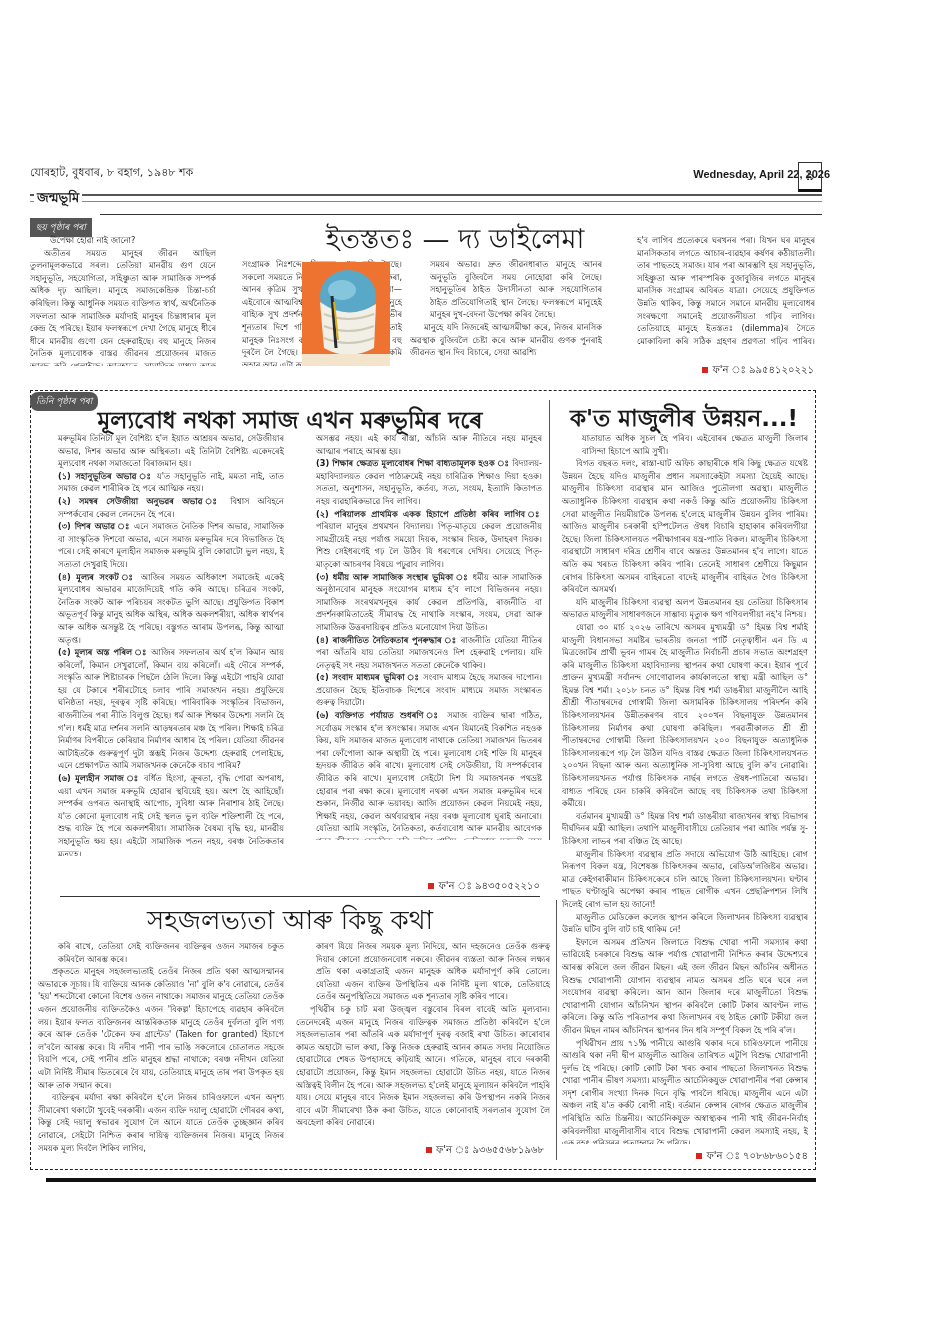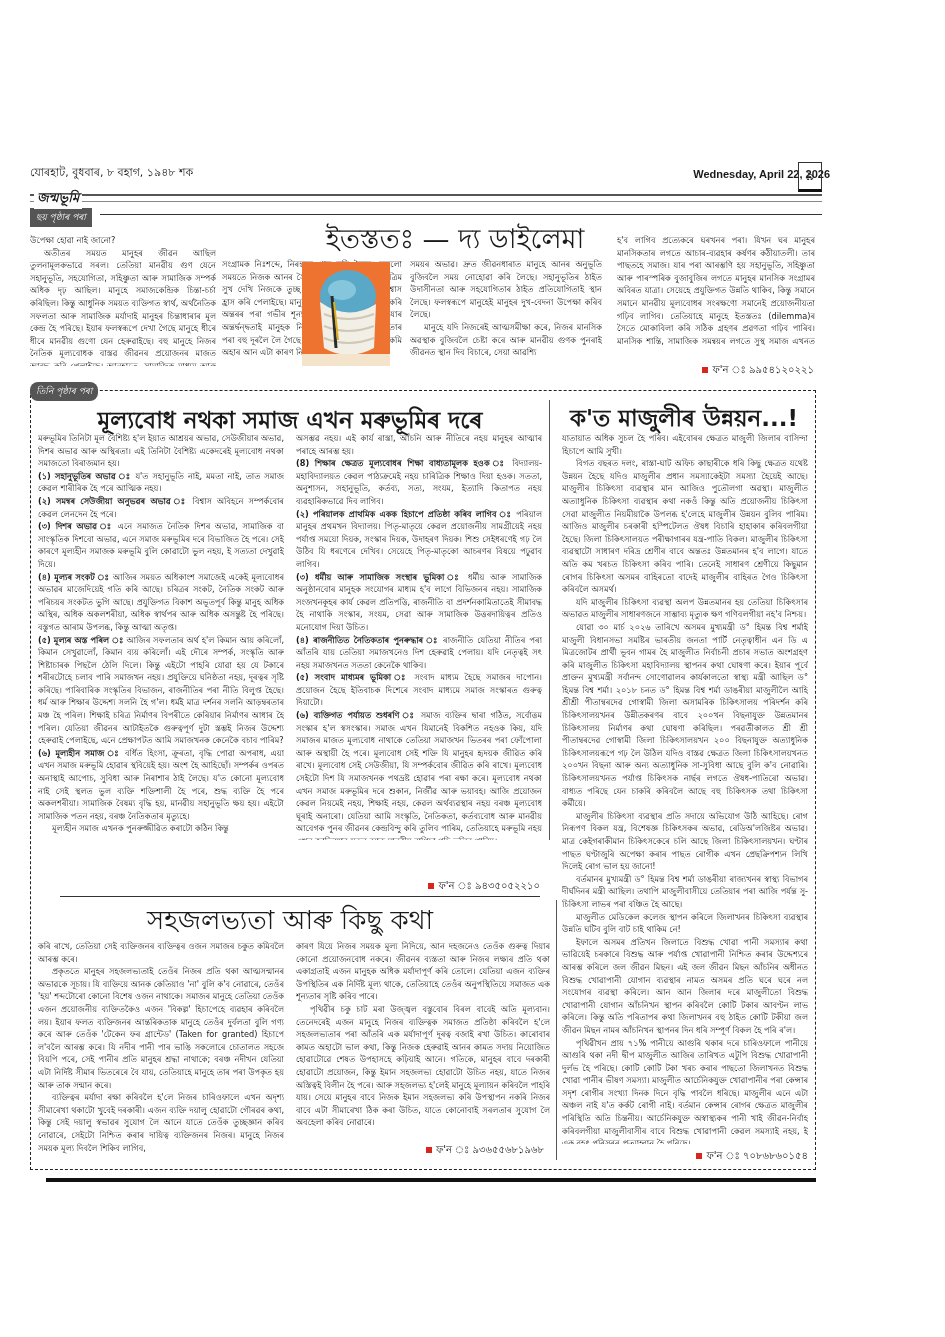--- a/index.html
+++ b/index.html
@@ -3,27 +3,27 @@
 <meta charset="utf-8">
 <style>
   html, body { margin:0; padding:0; background:#ffffff; }
   body { width:945px; height:1337px; position:relative; overflow:hidden;
          font-family:"DejaVu Serif", serif; color:#1a1a1a; }
   .abs { position:absolute; }
   .hdr-left { left:30px; top:164px; font-size:11px; font-family:"DejaVu Sans", sans-serif; }
   .hdr-right { right:115px; top:168px; font-size:11px; font-weight:bold; font-family:"Liberation Sans", sans-serif; }
   .pagebox { left:798px; top:162px; width:22px; height:26px; border:1px solid #333; border-bottom:3px solid #111;
              font-size:14px; text-align:center; line-height:24px; font-family:"DejaVu Sans", sans-serif; }
-  .masthead { left:34px; top:188px; font-size:13px; font-weight:bold; font-style:italic; font-family:"DejaVu Sans", sans-serif; background:#fff; padding:0 3px; z-index:2;text-align:right; }
+  .masthead { left:34px; top:188px; font-size:13px; font-weight:bold; font-family:"DejaVu Sans", sans-serif; background:#fff; padding:0 3px; z-index:2;text-align:right; }
   .rule-double { left:30px; top:194px; width:792px; height:5px; border-top:2px solid #555; border-bottom:1px solid #888; }
-  .tag { background:#555; color:#fff; font-size:9px; padding:2px 6px; font-style:italic; font-family:"DejaVu Sans", sans-serif; }
+  .tag { background:#555; color:#fff; font-size:9px; padding:2px 6px; font-style:italic; font-family:"DejaVu Sans", sans-serif;margin-top:10px; }
   .rule { background:#333; height:1px; }
   .body-text { font-size:8.2px; line-height:12.6px; text-align:justify; overflow:hidden; font-family:"DejaVu Sans", sans-serif; }
   .body-text p { margin:0; text-indent:14px; }
-  .body-text p.noind { text-indent:0; }
+  .body-text p.noind { text-indent:0;margin-left:20px; }
   .body-text b { font-weight:bold; }
   .headline { font-family:"DejaVu Sans", sans-serif; text-align:center; white-space:nowrap; }
   .phone { font-size:10px; font-family:"DejaVu Sans", sans-serif; text-align:right; }
   .phone .sq { display:inline-block; width:6px; height:6px; background:#d9261c; margin-right:4px; vertical-align:middle; }
   .dashbox { border:1.5px dashed #222; }
   .vline { width:1px; background:#555; }
   .thick { height:4px; background:#111; }
   .illus { overflow:hidden; background:#ee6a2c; }
 </style>
 </head>
@@ -87,23 +87,23 @@
   <p class="noind"><b>(২) সমন্বৰ সেউজীয়া অনুভৱৰ অভাৱ ঃ</b> <span>বিশ্বাস অবিহনে সম্পৰ্কবোৰ কেৱল লেনদেন হৈ পৰে।</span></p>
   <p class="noind"><b>(৩) দিশৰ অভাৱ ঃ</b> <span>এনে সমাজত নৈতিক দিশৰ অভাৱ, সামাজিক বা সাংস্কৃতিক দিশবো অভাৱ, এনে সমাজ মৰুভূমিৰ দৰে বিভাজিত হৈ পৰে। সেই কাৰণে মূল্যহীন সমাজক মৰুভূমি বুলি কোৱাটো ভুল নহয়, ই সত্যতা দেখুৱাই দিয়ে।</span></p>
   <p class="noind"><b>(৪) মূল্যৰ সংকট ঃ</b> <span>আজিৰ সময়ত অধিকাংশ সমাজেই একেই মূল্যবোধৰ অভাৱৰ মাজেদিয়েই গতি কৰি আছে। চৰিত্ৰৰ সংকট, নৈতিক সংকট আৰু পৰিচয়ৰ সংকটত ভুগি আছে। প্ৰযুক্তিগত বিকাশ অভূতপূৰ্ব কিন্তু মানুহ অধিক অস্থিৰ, অধিক অকলশৰীয়া, অধিক স্বাৰ্থপৰ আৰু অধিক অসন্তুষ্ট হৈ পৰিছে। বস্তুগত আৰাম উপলব্ধ, কিন্তু আত্মা অতৃপ্ত।</span></p>
   <p class="noind"><b>(৫) মূল্যৰ অস্ত পৰিল ঃ</b> <span>আজিৰ সফলতাৰ অৰ্থ হ'ল কিমান আয় কৰিলোঁ, কিমান সেখুৱালোঁ, কিমান ব্যয় কৰিলোঁ। এই দৌৰে সম্পৰ্ক, সংস্কৃতি আৰু শিষ্টাচাৰক পিছলৈ ঠেলি দিলে। কিন্তু এইটো পাহৰি যোৱা হয় যে টকাৰে শৰীৰটোহে চলাব পাৰি সমাজখন নহয়। প্ৰযুক্তিয়ে ঘনিষ্ঠতা নহয়, দূৰত্বৰ সৃষ্টি কৰিছে। পাৰিবাৰিক সংস্কৃতিৰ বিভাজন, ৰাজনীতিৰ পৰা নীতি বিলুপ্ত হৈছে। ধৰ্ম আৰু শিক্ষাৰ উদ্দেশ্য সলনি হৈ গ'ল। ধৰ্মই মাত্ৰ দৰ্শনৰ সলনি আড়ম্বৰতাৰ মঞ্চ হৈ পৰিল। শিক্ষাই চৰিত্ৰ নিৰ্মাণৰ বিপৰীতে কেৰিয়াৰ নিৰ্মাণৰ আধাৰ হৈ পৰিল। যেতিয়া জীৱনৰ আটাইতকৈ গুৰুত্বপূৰ্ণ দুটা স্তম্ভই নিজৰ উদ্দেশ্য হেৰুৱাই পেলাইছে, এনে প্ৰেক্ষাপটত আমি সমাজখনক কেনেকৈ বচাব পাৰিম?</span></p>
   <p class="noind"><b>(৬) মূল্যহীন সমাজ ঃ</b> <span>বৰ্ধিত হিংসা, ক্ৰূৰতা, বৃদ্ধি পোৱা অপৰাধ, এয়া এখন সমাজ মৰুভূমি হোৱাৰ স্থবিয়েই হয়। অংশ হৈ আহিছোঁ। সম্পৰ্কৰ ওপৰত অনাস্থাই আপোচ, সুবিধা আৰু নিৰাশাৰ ঠাই লৈছে। য'ত কোনো মূল্যবোধ নাই সেই স্থলত ভুল ব্যক্তি শক্তিশালী হৈ পৰে, শুদ্ধ ব্যক্তি হৈ পৰে অকলশৰীয়া। সামাজিক বৈষম্য বৃদ্ধি হয়, মানৱীয় সহানুভূতি ক্ষয় হয়। এইটো সামাজিক পতন নহয়, বৰঞ্চ নৈতিকতাৰ মৃত্যুহে।</span></p>
   <p><span>মূল্যহীন সমাজ এখনক পুনৰুজ্জীৱিত কৰাটো কঠিন কিন্তু</span></p>
 </div>
 
 <div class="abs body-text" style="left:296px;top:432px;width:246px;height:408px;">
   <p class="noind"><b></b><span>অসম্ভৱ নহয়। এই কাৰ্য ৰাস্তা, আঁচনি আৰু নীতিৰে নহয় মানুহৰ আত্মাৰ পৰাহে আৰম্ভ হয়।</span></p>
-  <p class="noind"><b>(8) শিক্ষাৰ ক্ষেত্ৰত মূল্যবোধৰ শিক্ষা বাধ্যতামূলক হওক ঃ</b> <span>বিদ্যালয়-মহাবিদ্যালয়ত কেৱল পাঠ্যক্ৰমেই নহয় চাৰিত্ৰিক শিক্ষাও দিয়া হওক। সততা, অনুশাসন, সহানুভূতি, কৰ্তব্য, সত্য, সংযম, ইত্যাদি কিতাপত নহয় ব্যৱহাৰিকভাৱে দিব লাগিব।</span></p>
+  <p class="noind"><b>(3) শিক্ষাৰ ক্ষেত্ৰত মূল্যবোধৰ শিক্ষা বাধ্যতামূলক হওক ঃ</b> <span>বিদ্যালয়-মহাবিদ্যালয়ত কেৱল পাঠ্যক্ৰমেই নহয় চাৰিত্ৰিক শিক্ষাও দিয়া হওক। সততা, অনুশাসন, সহানুভূতি, কৰ্তব্য, সত্য, সংযম, ইত্যাদি কিতাপত নহয় ব্যৱহাৰিকভাৱে দিব লাগিব।</span></p>
   <p class="noind"><b>(২) পৰিয়ালক প্ৰাথমিক একক হিচাপে প্ৰতিষ্ঠা কৰিব লাগিব ঃ</b> <span>পৰিয়াল মানুহৰ প্ৰথমখন বিদ্যালয়। পিতৃ-মাতৃয়ে কেৱল প্ৰয়োজনীয় সামগ্ৰীয়েই নহয় পৰ্যাপ্ত সময়ো দিয়ক, সংস্কাৰ দিয়ক, উদাহৰণ দিয়ক। শিশু সেইধৰণেই গঢ় লৈ উঠিব যি ধৰণেৰে দেখিব। সেয়েহে পিতৃ-মাতৃকো আচৰণৰ বিষয়ে পঢ়ুৱাব লাগিব।</span></p>
-  <p class="noind"><b>(৩) ধৰ্মীয় আৰু সামাজিক সংস্থাৰ ভূমিকা ঃ</b> <span>ধৰ্মীয় আৰু সামাজিক অনুষ্ঠানবোৰ মানুহক সংযোগৰ মাধ্যম হ'ব লাগে বিভিজনৰ নহয়। সামাজিক সংজখনকূহৰ কাৰ্য কেৱল প্ৰতিপত্তি, ৰাজনীতি বা প্ৰদৰ্শনকামিতাতেই সীমাবদ্ধ হৈ নাথাকি সংস্কাৰ, সংযম, সেৱা আৰু সামাজিক উত্তৰদায়িত্বৰ প্ৰতিও মনোযোগ দিয়া উচিত।</span></p>
+  <p class="noind"><b>(৩) ধৰ্মীয় আৰু সামাজিক সংস্থাৰ ভূমিকা ঃ</b> <span>ধৰ্মীয় আৰু সামাজিক অনুষ্ঠানবোৰ মানুহক সংযোগৰ মাধ্যম হ'ব লাগে বিভিজনৰ নহয়। সামাজিক সংৰথমখনূহৰ কাৰ্য কেৱল প্ৰতিপত্তি, ৰাজনীতি বা প্ৰদৰ্শনকামিতাতেই সীমাবদ্ধ হৈ নাথাকি সংস্কাৰ, সংযম, সেৱা আৰু সামাজিক উত্তৰদায়িত্বৰ প্ৰতিও মনোযোগ দিয়া উচিত।</span></p>
   <p class="noind"><b>(৪) ৰাজনীতিত নৈতিকতাৰ পুনৰুদ্ধাৰ ঃ</b> <span>ৰাজনীতি যেতিয়া নীতিৰ পৰা আঁতৰি যায় তেতিয়া সমাজখনেও দিশ হেৰুৱাই পেলায়। যদি নেতৃত্বই সৎ নহয় সমাজখনত সততা কেনেকৈ থাকিব।</span></p>
   <p class="noind"><b>(৫) সংবাদ মাধ্যমৰ ভূমিকা ঃ</b> <span>সংবাদ মাধ্যম হৈছে সমাজৰ দাপোন। প্ৰয়োজন হৈছে ইতিবাচক দিশেৰে সংবাদ মাধ্যমে সমাজ সংস্কাৰত গুৰুত্ব দিয়াটো।</span></p>
   <p class="noind"><b>(৬) ব্যক্তিগত পৰ্যায়ত শুধৰণি ঃ</b> <span>সমাজ ব্যক্তিৰ দ্বাৰা গঠিত, সৰ্বোত্তম সংস্কাৰ হ'ল স্বসংস্কাৰ। সমাজ এখন যিমানেই বিকশিত নহওক কিয়, যদি সমাজৰ মাজত মূল্যবোধ নাথাকে তেতিয়া সমাজখন ভিতৰৰ পৰা ফোঁপোলা আৰু অস্থায়ী হৈ পৰে। মূল্যবোধ সেই শক্তি যি মানুহৰ হৃদয়ক জীৱিত কৰি ৰাখে। মূল্যবোধ সেই সেউজীয়া, যি সম্পৰ্কবোৰ জীৱিত কৰি ৰাখে। মূল্যবোধ সেইটো দিশ যি সমাজখনক পথভ্ৰষ্ট হোৱাৰ পৰা ৰক্ষা কৰে। মূল্যবোধ নথকা এখন সমাজ মৰুভূমিৰ দৰে শুকান, নিৰ্জীৱ আৰু ভয়াবহ। আজি প্ৰয়োজন কেৱল নিয়মেই নহয়, শিক্ষাই নহয়, কেৱল অৰ্থব্যৱস্থাৰ নহয় বৰঞ্চ মূল্যবোধ ঘূৰাই অনাৰো। যেতিয়া আমি সংস্কৃতি, নৈতিকতা, কৰ্তব্যবোধ আৰু মানৱীয় আবেগক পুনৰ জীৱনৰ কেন্দ্ৰবিন্দু কৰি তুলিব পাৰিম, তেতিয়াহে মৰুভূমি নহয় এখন জাতিস্মাৰ সুন্দৰ আৰু মানৱীয় বাগিচা গঢ়ি তুলিব পাৰিম।</span></p>
 </div>
 <div class="abs phone" style="left:400px;top:878px;width:140px;">
   <span class="sq"></span><span>ফ'ন ঃ ৯৪৩৫০৫২২১০</span>
 </div>
 
 <div class="abs rule" style="left:60px;top:896px;width:480px;"></div>
 
@@ -122,22 +122,22 @@
 <div class="abs phone" style="left:410px;top:1142px;width:134px;">
   <span class="sq"></span><span>ফ'ন ঃ ৯৩৬৫৫৬৮১৯৬৮</span>
 </div>
 
 <div class="abs headline" style="left:556px;top:400px;width:256px;font-size:23px;font-weight:bold;">ক'ত মাজুলীৰ উন্নয়ন...!</div>
 <div class="abs body-text" style="left:562px;top:432px;width:246px;height:712px;">
   <p class="noind">যাতায়াত অধিক সুচল হৈ পৰিব। এইবোৰৰ ক্ষেত্ৰত মাজুলী জিলাৰ বাসিন্দা হিচাপে আমি সুখী।</p>
   <p>বিগত বছৰত দলং, ৰাস্তা-ঘাট অফিচ কাছাৰীকে ধৰি কিছু ক্ষেত্ৰত যথেষ্ট উন্নয়ন হৈছে যদিও মাজুলীৰ প্ৰধান সমস্যাকেইটা সমস্যা হৈয়েই আছে। মাজুলীৰ চিকিৎসা ব্যৱস্থাৰ মান আজিও পুতৌলগা অৱস্থা। মাজুলীত অত্যাধুনিক চিকিৎসা ব্যৱস্থাৰ কথা নকওঁ কিন্তু অতি প্ৰয়োজনীয় চিকিৎসা সেৱা মাজুলীত নিয়মীয়াকৈ উপলব্ধ হ'লেহে মাজুলীৰ উন্নয়ন বুলিব পাৰিম। আজিও মাজুলীৰ চৰকাৰী হস্পিটেলত ঔষধ বিচাৰি হাহাকাৰ কৰিবলগীয়া হৈছে। জিলা চিকিৎসালয়ত পৰীক্ষাগাৰৰ যন্ত্ৰ-পাতি বিকল। মাজুলীৰ চিকিৎসা ব্যৱস্থাটো সাধাৰণ দৰিদ্ৰ শ্ৰেণীৰ বাবে অন্ততঃ উন্নতমানৰ হ'ব লাগে। যাতে অতি কম খৰচত চিকিৎসা কৰিব পাৰি। তেনেই সাধাৰণ শ্ৰেণীয়ে কিছুমান ৰোগৰ চিকিৎসা অসমৰ বাহিৰতো বাদেই মাজুলীৰ বাহিৰত গৈও চিকিৎসা কৰিবলৈ অসমৰ্থ।</p>
   <p>যদি মাজুলীৰ চিকিৎসা ব্যৱস্থা অলপ উন্নতমানৰ হয় তেতিয়া চিকিৎসাৰ অভাৱত মাজুলীৰ সাধাৰণজনে সাম্ভাব্য মৃত্যুক ক্ষণ গণিবলগীয়া নহ'ব নিশ্চয়।</p>
   <p>যোৱা ৩০ মাৰ্চ ২০২৬ তাৰিখে অসমৰ মুখ্যমন্ত্ৰী ড° হিমন্ত বিশ্ব শৰ্মাই মাজুলী বিধানসভা সমষ্টিৰ ভাৰতীয় জনতা পাৰ্টি নেতৃত্বাধীন এন ডি এ মিত্ৰজোটৰ প্ৰাৰ্থী ভূবন গামৰ হৈ মাজুলীত নিৰ্বাচনী প্ৰচাৰ সভাত অংশগ্ৰহণ কৰি মাজুলীত চিকিৎসা মহাবিদ্যালয় স্থাপনৰ কথা ঘোষণা কৰে। ইয়াৰ পূৰ্বে প্ৰাক্তন মুখ্যমন্ত্ৰী সৰ্বানন্দ সোণোৱালৰ কাৰ্যকালতো স্বাস্থ্য মন্ত্ৰী আছিল ড° হিমন্ত বিশ্ব শৰ্মা। ২০১৮ চনত ড° হিমন্ত বিশ্ব শৰ্মা ডাঙৰীয়া মাজুলীলৈ আহি শ্ৰীশ্ৰী পীতাম্বৰদেৱ গোস্বামী জিলা অসামৰিক চিকিৎসালয় পৰিদৰ্শন কৰি চিকিৎসালয়খনৰ উন্নীতকৰণৰ বাবে ২০০খন বিছনাযুক্ত উন্নতমানৰ চিকিৎসালয় নিৰ্মাণৰ কথা ঘোষণা কৰিছিল। পৰৱৰ্তীকালত শ্ৰী শ্ৰী পীতাম্বৰদেৱ গোস্বামী জিলা চিকিৎসালয়খন ২০০ বিছনাযুক্ত অত্যাধুনিক চিকিৎসালয়ৰূপে গঢ় লৈ উঠিল যদিও বাস্তৱ ক্ষেত্ৰত জিলা চিকিৎসালয়খনত ২০০খন বিছনা আৰু অন্য অত্যাধুনিক সা-সুবিধা আছে বুলি ক'ব নোৱাৰি। চিকিৎসালয়খনত পৰ্যাপ্ত চিকিৎসক নাৰ্ছৰ লগতে ঔষধ-পাতিৰো অভাৱ। বাধ্যত পৰিছে যেন চাকৰি কৰিবলৈ আছে বহু চিকিৎসক তথা চিকিৎসা কৰ্মীয়ে।</p>
+  <p>বৰ্তমানৰ মুখ্যমন্ত্ৰী ড° হিমন্ত বিশ্ব শৰ্মা ডাঙৰীয়া ৰাজ্যখনৰ স্বাস্থ্য বিভাগৰ দীৰ্ঘদিনৰ মন্ত্ৰী আছিল। তথাপি মাজুলীবাসীয়ে তেতিয়াৰ পৰা আজি পৰ্যন্ত সু-চিকিৎসা লাভৰ পৰা বঞ্চিত হৈ আছে।</p>
   <p>মাজুলীৰ চিকিৎসা ব্যৱস্থাৰ প্ৰতি সদায়ে অভিযোগ উঠি আহিছে। ৰোগ নিৰূপণ বিকল যন্ত্ৰ, বিশেষজ্ঞ চিকিৎসকৰ অভাৱ, ৰেডিঅ'লজিষ্টৰ অভাৱ। মাত্ৰ কেইগৰাকীমান চিকিৎসকেৰে চলি আছে জিলা চিকিৎসালয়খন। ঘণ্টাৰ পাছত ঘণ্টাজুৰি অপেক্ষা কৰাৰ পাছত ৰোগীক এখন প্ৰেছক্ৰিপশ্যন লিখি দিলেই ৰোগ ভাল হয় জানো!</p>
-  <p>বৰ্তমানৰ মুখ্যমন্ত্ৰী ড° হিমন্ত বিশ্ব শৰ্মা ডাঙৰীয়া ৰাজ্যখনৰ স্বাস্থ্য বিভাগৰ দীৰ্ঘদিনৰ মন্ত্ৰী আছিল। তথাপি মাজুলীবাসীয়ে তেতিয়াৰ পৰা আজি পৰ্যন্ত সু-চিকিৎসা লাভৰ পৰা বঞ্চিত হৈ আছে।</p>
   <p>মাজুলীত মেডিকেল কলেজ স্থাপন কৰিলে জিলাখনৰ চিকিৎসা ব্যৱস্থাৰ উন্নতি ঘটিব বুলি বাট চাই থাকিম নে!</p>
   <p>ইফালে অসমৰ প্ৰতিখন জিলাতে বিশুদ্ধ খোৱা পানী সমস্যাৰ কথা ভাৱিয়েই চৰকাৰে বিশুদ্ধ আৰু পৰ্যাপ্ত খোৱাপানী নিশ্চিত কৰাৰ উদ্দেশ্যৰে আৰম্ভ কৰিলে জল জীৱন মিছন। এই জল জীৱন মিছন আঁচনিৰ অধীনত বিশুদ্ধ খোৱাপানী যোগান ব্যৱস্থাৰ নামত অসমৰ প্ৰতি ঘৰে ঘৰে নল সংযোগৰ ব্যৱস্থা কৰিলে। আন আন জিলাৰ দৰে মাজুলীতো বিশুদ্ধ খোৱাপানী যোগান আঁচনিখন স্থাপন কৰিবলৈ কোটি টকাৰ আবণ্টন লাভ কৰিলে। কিন্তু অতি পৰিতাপৰ কথা জিলাখনৰ বহু ঠাইত কোটি টকীয়া জল জীৱন মিছন নামৰ আঁচনিখন স্থাপনৰ দিন ধৰি সম্পূৰ্ণ বিকল হৈ পৰি ৰ'ল।</p>
   <p>পৃথিৱীখন প্ৰায় ৭১% পানীয়ে আগুৰি থকাৰ দৰে চাৰিওফালে পানীয়ে আগুৰি থকা নদী দ্বীপ মাজুলীত আজিৰ তাৰিখত এটুপি বিশুদ্ধ খোৱাপানী দুৰ্লভ হৈ পৰিছে। কোটি কোটি টকা খৰচ কৰাৰ পাছতো জিলাখনত বিশুদ্ধ খোৱা পানীৰ ভীষণ সমস্যা। মাজুলীত আৰ্চেনিকযুক্ত খোৱাপানীৰ পৰা কেন্সাৰ সদৃশ ৰোগীৰ সংখ্যা দিনক দিনে বৃদ্ধি পাবলৈ ধৰিছে। মাজুলীৰ এনে এটা অঞ্চল নাই য'ত কৰ্কট ৰোগী নাই। বৰ্তমান কেন্সাৰ ৰোগৰ ক্ষেত্ৰত মাজুলীৰ পৰিস্থিতি অতি চিন্তনীয়। আৰ্চেনিকযুক্ত অস্বাস্থ্যকৰ পানী খাই জীৱন-নিৰ্বাহ কৰিবলগীয়া মাজুলীবাসীৰ বাবে বিশুদ্ধ খোৱাপানী কেৱল সমস্যাই নহয়, ই এক বৃহৎ পৰিসৰৰ প্ৰত্যাহ্বান হৈ পৰিছে।</p>
 
 </div>
 <div class="abs phone" style="left:680px;top:1148px;width:128px;">
   <span class="sq"></span><span>ফ'ন ঃ ৭০৮৬৮৬০১৫৪</span>
 </div>
 
 <div class="abs thick" style="left:46px;top:1178px;width:770px;"></div>

